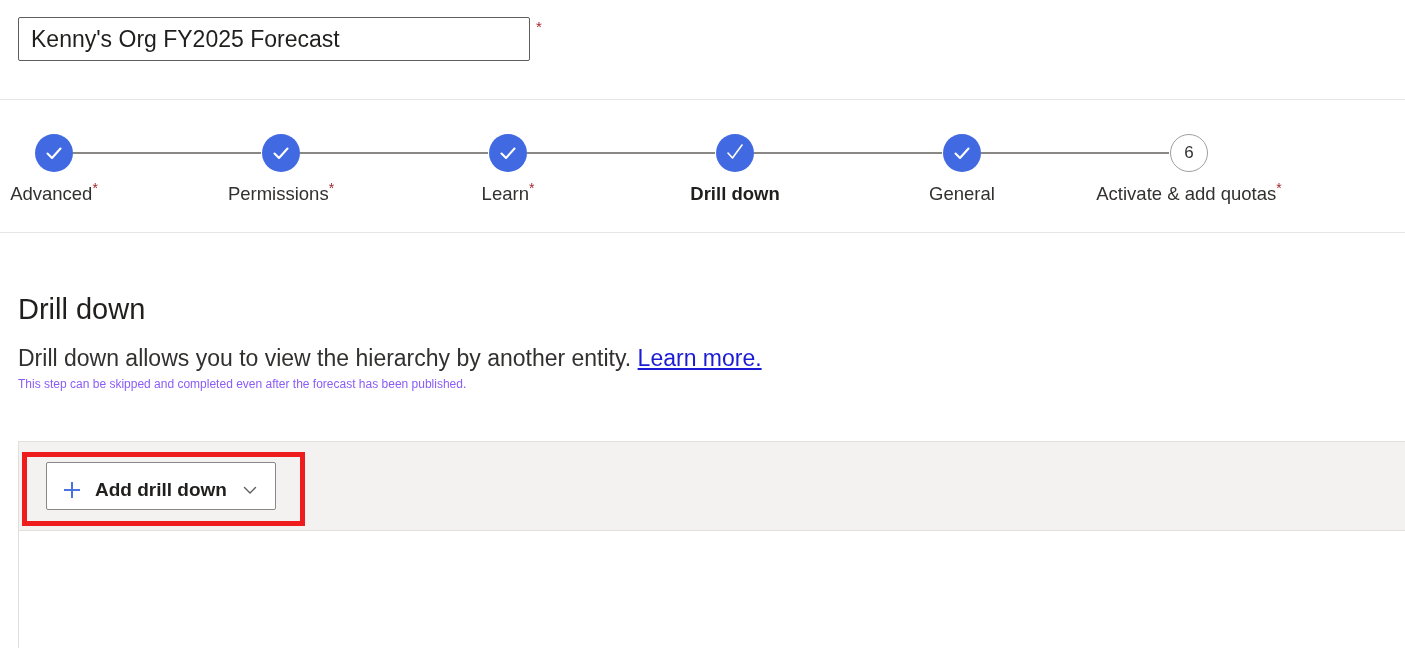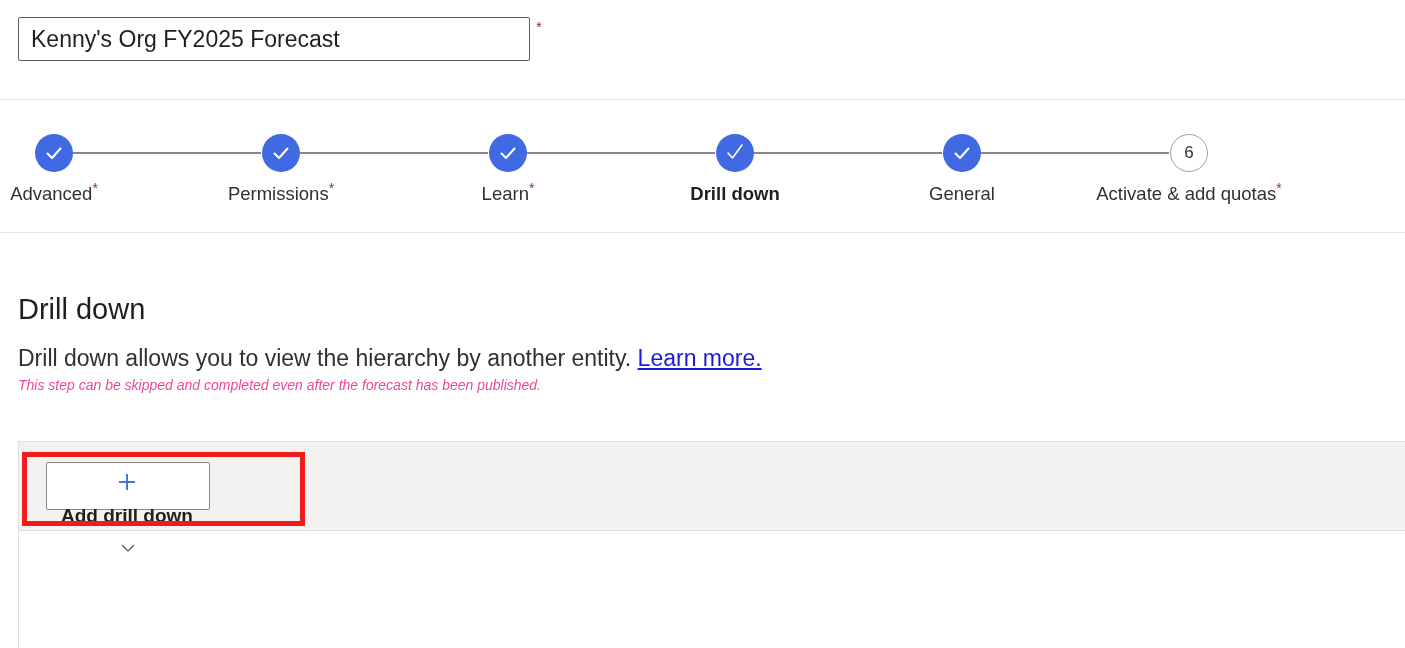--- a/index.html
+++ b/index.html
@@ -146,25 +146,24 @@
     top: 114px;
     font-size: 23px;
     color: #323130;
     line-height: 1;
     white-space: nowrap;
   }
   .desc-line-2 {
     position: absolute;
     left: 18px;
     top: 145px;
-    font-size: 14px;
-    color: #ec4899;
+    font-size: 12px;
+    color: #8b5cf6;
     line-height: 1;
     white-space: nowrap;
-    font-style: italic;
   }
   .learn-link {
     color: #1b1bd6;
     text-decoration: underline;
     cursor: pointer;
   }
 
   
   .panel {
     position: absolute;
@@ -195,21 +194,20 @@
     box-sizing: border-box;
     display: flex;
     align-items: center;
     gap: 12px;
     padding: 8px 16px 0 14px;
     background: #ffffff;
     border: 1px solid #8a8886;
     border-radius: 2px;
     cursor: pointer;
     font-family: "Liberation Sans", sans-serif;
-    flex-direction: column;
   }
   .plus-icon {
     color: #4a72e0;
     display: flex;
     align-items: center;
   }
   .add-dd-label {
     font-size: 19px;
     font-weight: bold;
     color: #201f1e;

